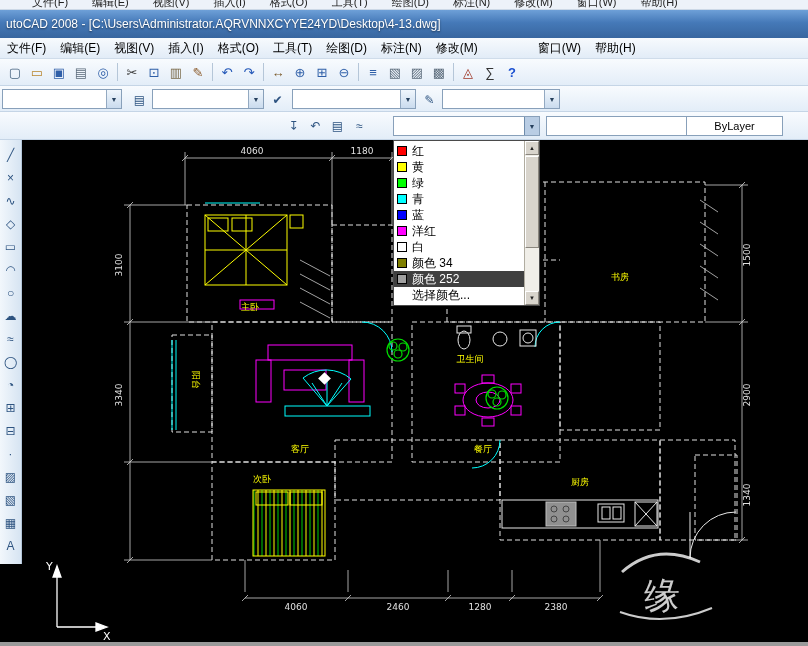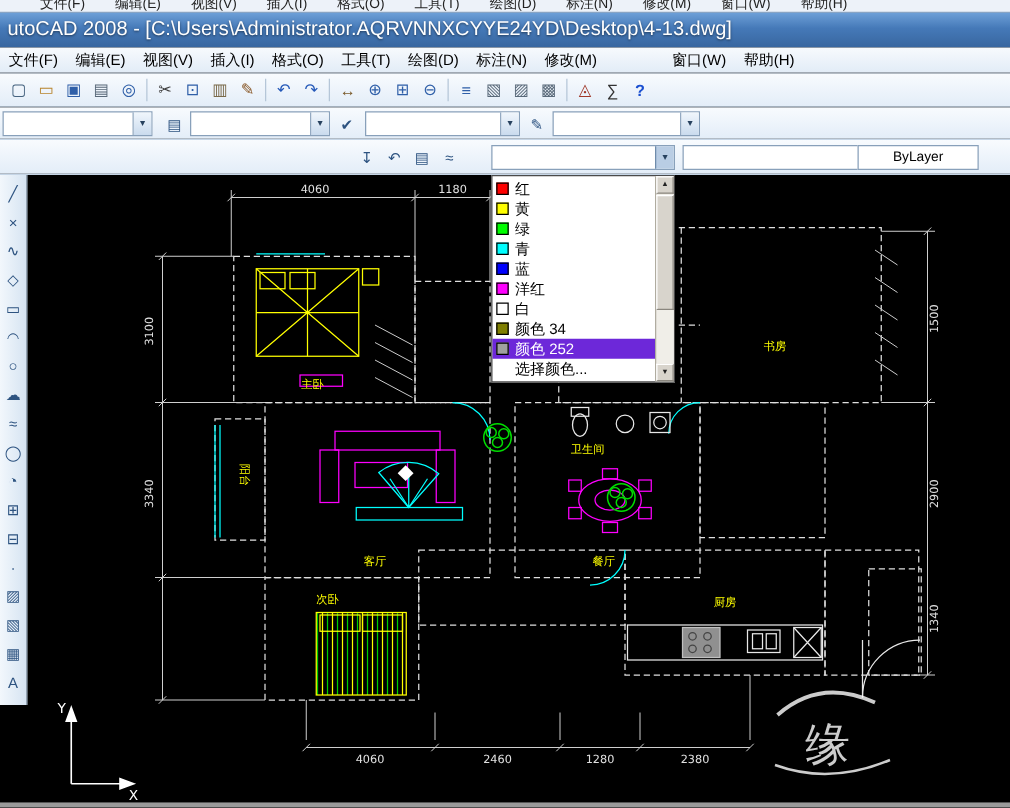--- a/index.html
+++ b/index.html
@@ -7,21 +7,21 @@
   #app{position:relative;width:808px;height:642px;background:#000;overflow:hidden;
        font-family:"Liberation Sans","DejaVu Sans",sans-serif}
   .strip{position:absolute;left:0;right:0}
   
   .back-menu{top:0;height:10px;background:#edf2f9;border-bottom:1px solid #ccd8e6;overflow:hidden}
   .back-menu .bm{display:flex;gap:24px;padding-left:32px;font-size:11px;color:#222;
                  white-space:nowrap;position:relative;top:-5px}
   
   .titlebar{top:10px;height:28px;display:flex;align-items:center;padding-left:6px;
             background:linear-gradient(180deg,#6ea0d8 0%,#4579b8 45%,#38669f 100%);
-            color:#fff;font-size:16px;text-shadow:0 1px 2px rgba(0,0,0,.55);white-space:nowrap}
+            color:#fff;font-size:12px;text-shadow:0 1px 2px rgba(0,0,0,.55);white-space:nowrap}
   
   .menubar{top:38px;height:21px;display:flex;align-items:center;font-size:12px;color:#000;
            background:linear-gradient(#f7fafd,#e2ecf7);border-bottom:1px solid #cfdcea}
   .menu-item{padding:2px 7px;white-space:nowrap}
   .menu-gap{width:46px}
   
   .toolbar{background:linear-gradient(#f8fbfe,#e3edf8);border-bottom:1px solid #c5d5e6}
   #tb1{top:59px;height:27px;display:flex;align-items:center;padding-left:4px}
   .tbtn{width:22px;height:22px;display:flex;align-items:center;justify-content:center;
         font-size:13px;border-radius:2px}
@@ -44,21 +44,21 @@
   .left-tools{position:absolute;left:0;top:0;width:22px;height:424px;
               background:linear-gradient(90deg,#f2f7fc,#d6e4f2);border-right:1px solid #b3c5d8;
               display:flex;flex-direction:column;align-items:center;padding-top:3px}
   .ltbtn{width:20px;height:23px;display:flex;align-items:center;justify-content:center;
          font-size:12px;color:#2d5380}
   
   .dd{position:absolute;left:393px;top:140px;width:147px;height:166px;background:#fff;
       border:1px solid #4a4a4a;z-index:10;padding-top:2px}
   .dd-item{height:16px;display:flex;align-items:center;gap:5px;padding-left:3px;margin-right:15px;
            font-size:12px;color:#000;white-space:nowrap}
-  .dd-item.sel{background:#6d28d9;color:#fff}
+  .dd-item.sel{background:#404040;color:#fff}
   .swatch{width:10px;height:10px;border:1px solid #000;flex:none}
   .dd-sb{position:absolute;top:0;right:0;bottom:0;width:15px;background:#f0eee8;border-left:1px solid #b0aca0}
   .sb-btn{position:absolute;left:0;width:14px;height:14px;background:#d8d4cc;border:1px solid;
           border-color:#fff #8a867e #8a867e #fff;font-size:6px;display:flex;align-items:center;
           justify-content:center;color:#222}
   .sb-up{top:0}.sb-down{bottom:0}
   .sb-thumb{position:absolute;left:0;top:15px;width:14px;height:92px;background:#d8d4cc;
             border:1px solid;border-color:#fff #8a867e #8a867e #fff}
 </style>
 </head>

